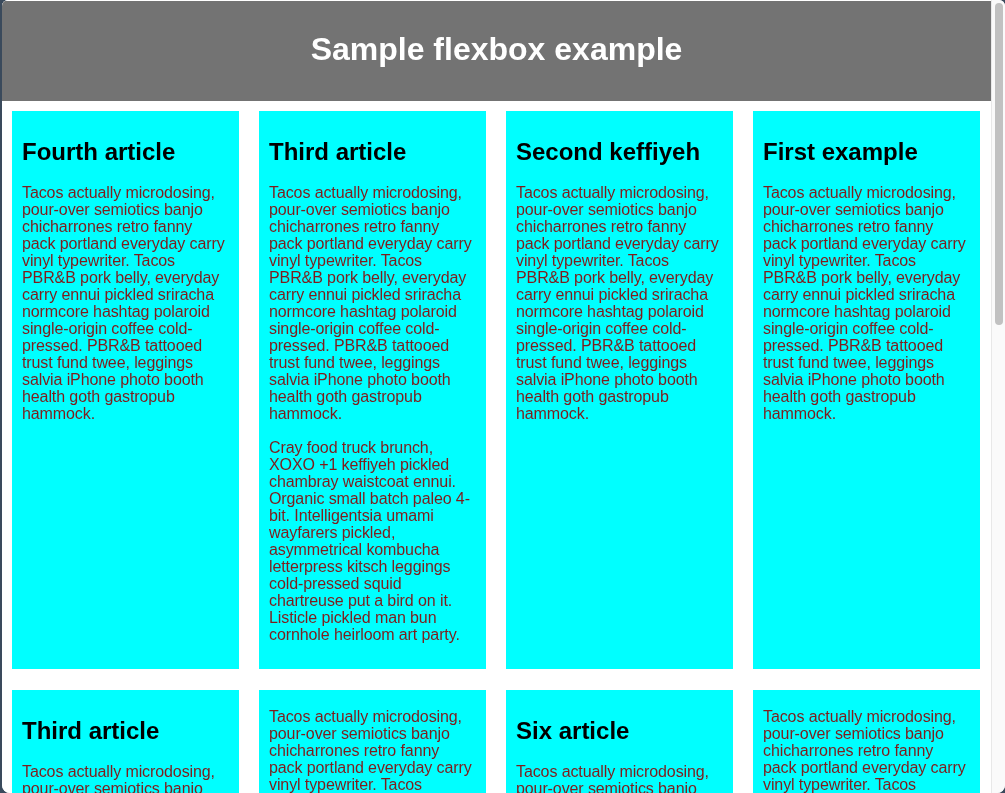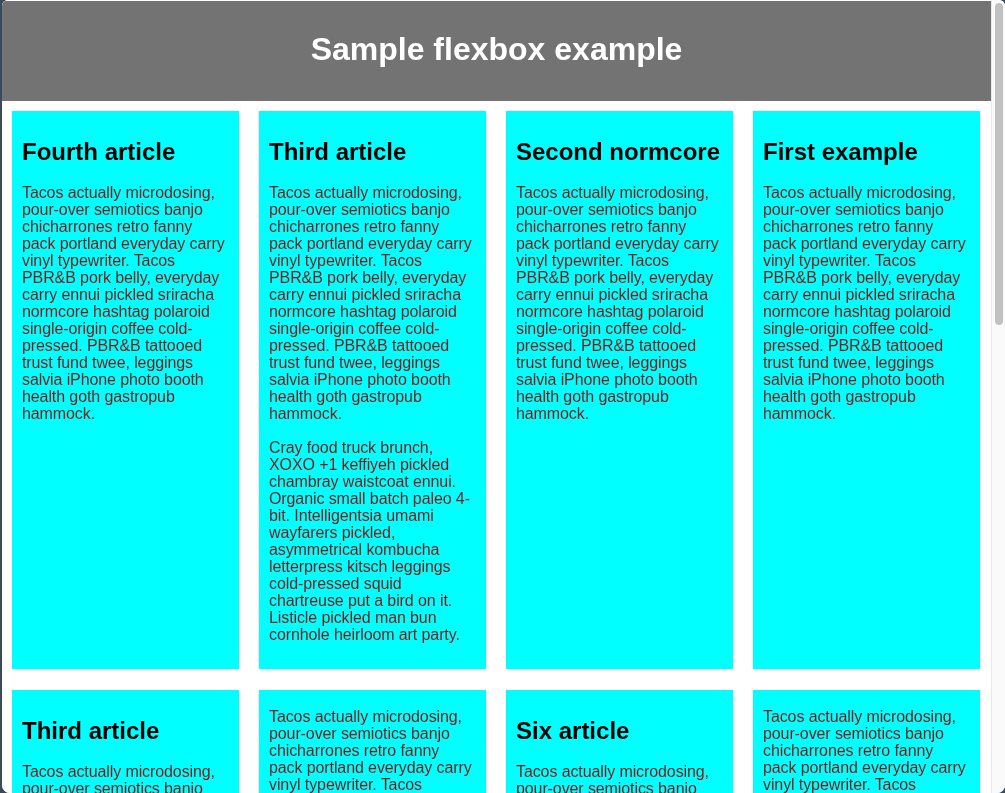--- a/index.html
+++ b/index.html
@@ -122,21 +122,21 @@
         <p>Tacos actually microdosing, pour-over semiotics banjo chicharrones retro fanny pack portland everyday carry vinyl typewriter. Tacos PBR&amp;B pork belly, everyday carry ennui pickled sriracha normcore hashtag polaroid single-origin coffee cold-pressed. PBR&amp;B tattooed trust fund twee, leggings salvia iPhone photo booth health goth gastropub hammock.</p>
       </article>
 
       <article class="article row1">
         <h2>Third article</h2>
         <p>Tacos actually microdosing, pour-over semiotics banjo chicharrones retro fanny pack portland everyday carry vinyl typewriter. Tacos PBR&amp;B pork belly, everyday carry ennui pickled sriracha normcore hashtag polaroid single-origin coffee cold-pressed. PBR&amp;B tattooed trust fund twee, leggings salvia iPhone photo booth health goth gastropub hammock.</p>
         <p>Cray food truck brunch, XOXO +1 keffiyeh pickled chambray waistcoat ennui. Organic small batch paleo 4-bit. Intelligentsia umami wayfarers pickled, asymmetrical kombucha letterpress kitsch leggings cold-pressed squid chartreuse put a bird on it. Listicle pickled man bun cornhole heirloom art party.</p>
       </article>
 
       <article class="article row1">
-        <h2>Second normcore</h2>
+        <h2>Second keffiyeh</h2>
         <p>Tacos actually microdosing, pour-over semiotics banjo chicharrones retro fanny pack portland everyday carry vinyl typewriter. Tacos PBR&amp;B pork belly, everyday carry ennui pickled sriracha normcore hashtag polaroid single-origin coffee cold-pressed. PBR&amp;B tattooed trust fund twee, leggings salvia iPhone photo booth health goth gastropub hammock.</p>
       </article>
 
       <article class="article row1">
         <h2>First example</h2>
         <p>Tacos actually microdosing, pour-over semiotics banjo chicharrones retro fanny pack portland everyday carry vinyl typewriter. Tacos PBR&amp;B pork belly, everyday carry ennui pickled sriracha normcore hashtag polaroid single-origin coffee cold-pressed. PBR&amp;B tattooed trust fund twee, leggings salvia iPhone photo booth health goth gastropub hammock.</p>
       </article>
 
       <article class="article row2">
         <h2>Third article</h2>

